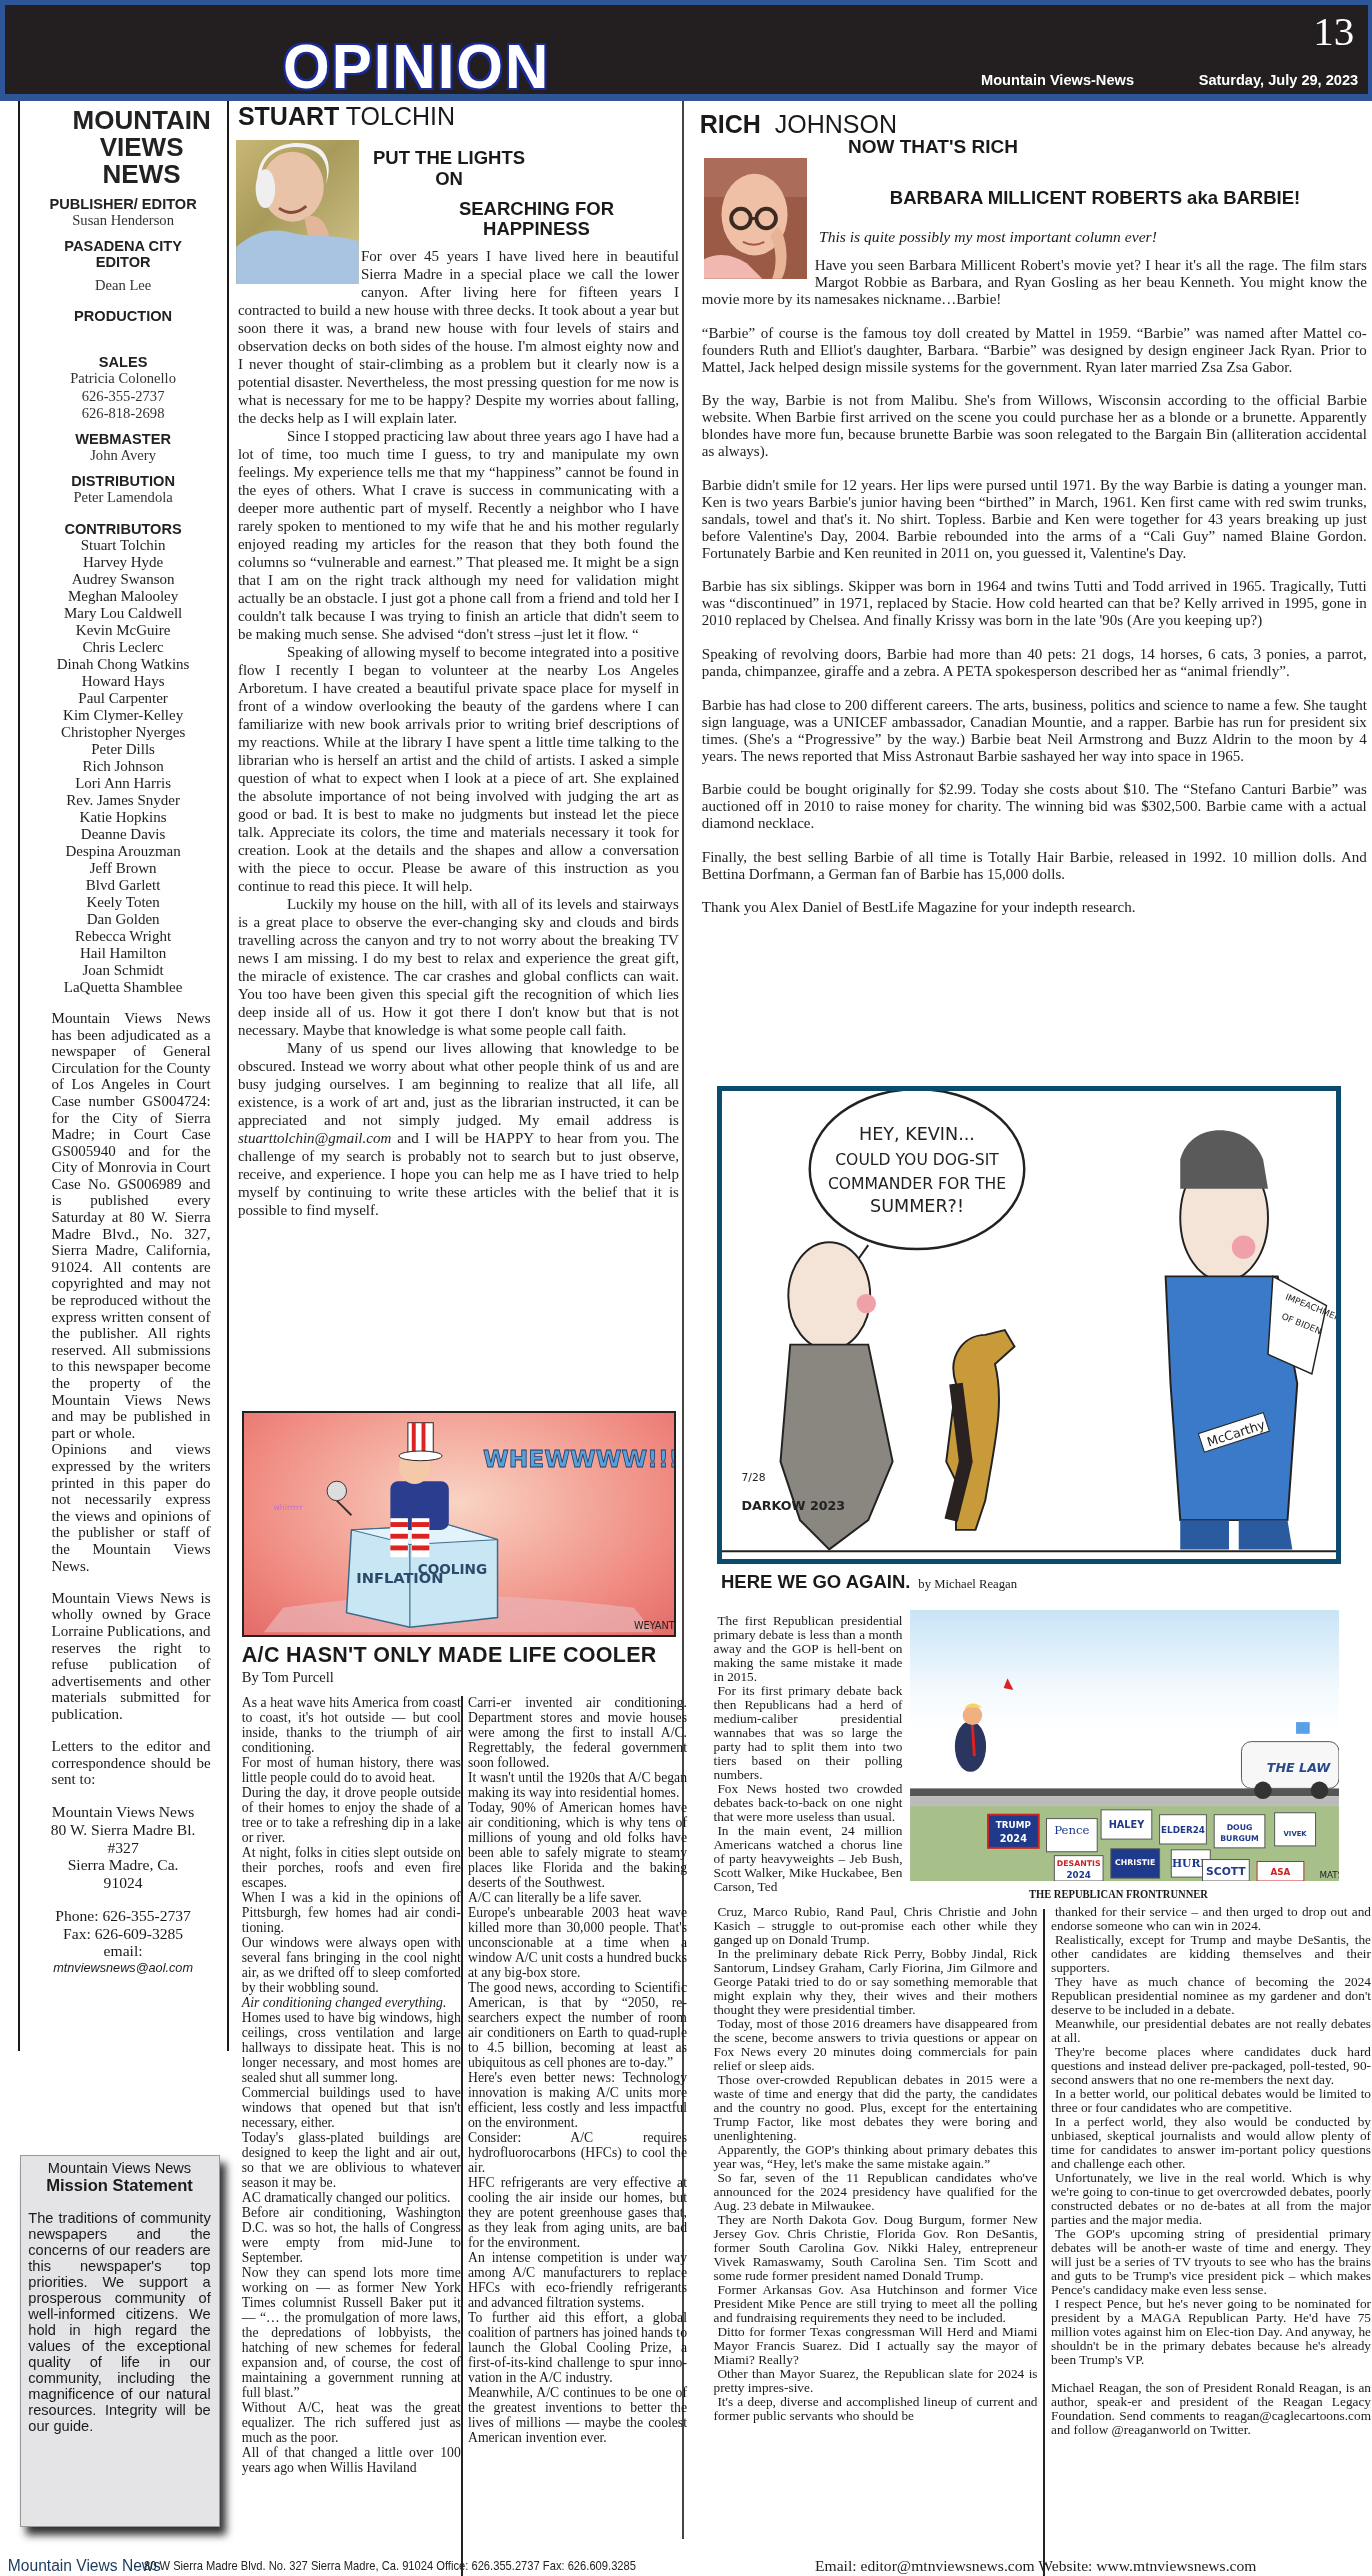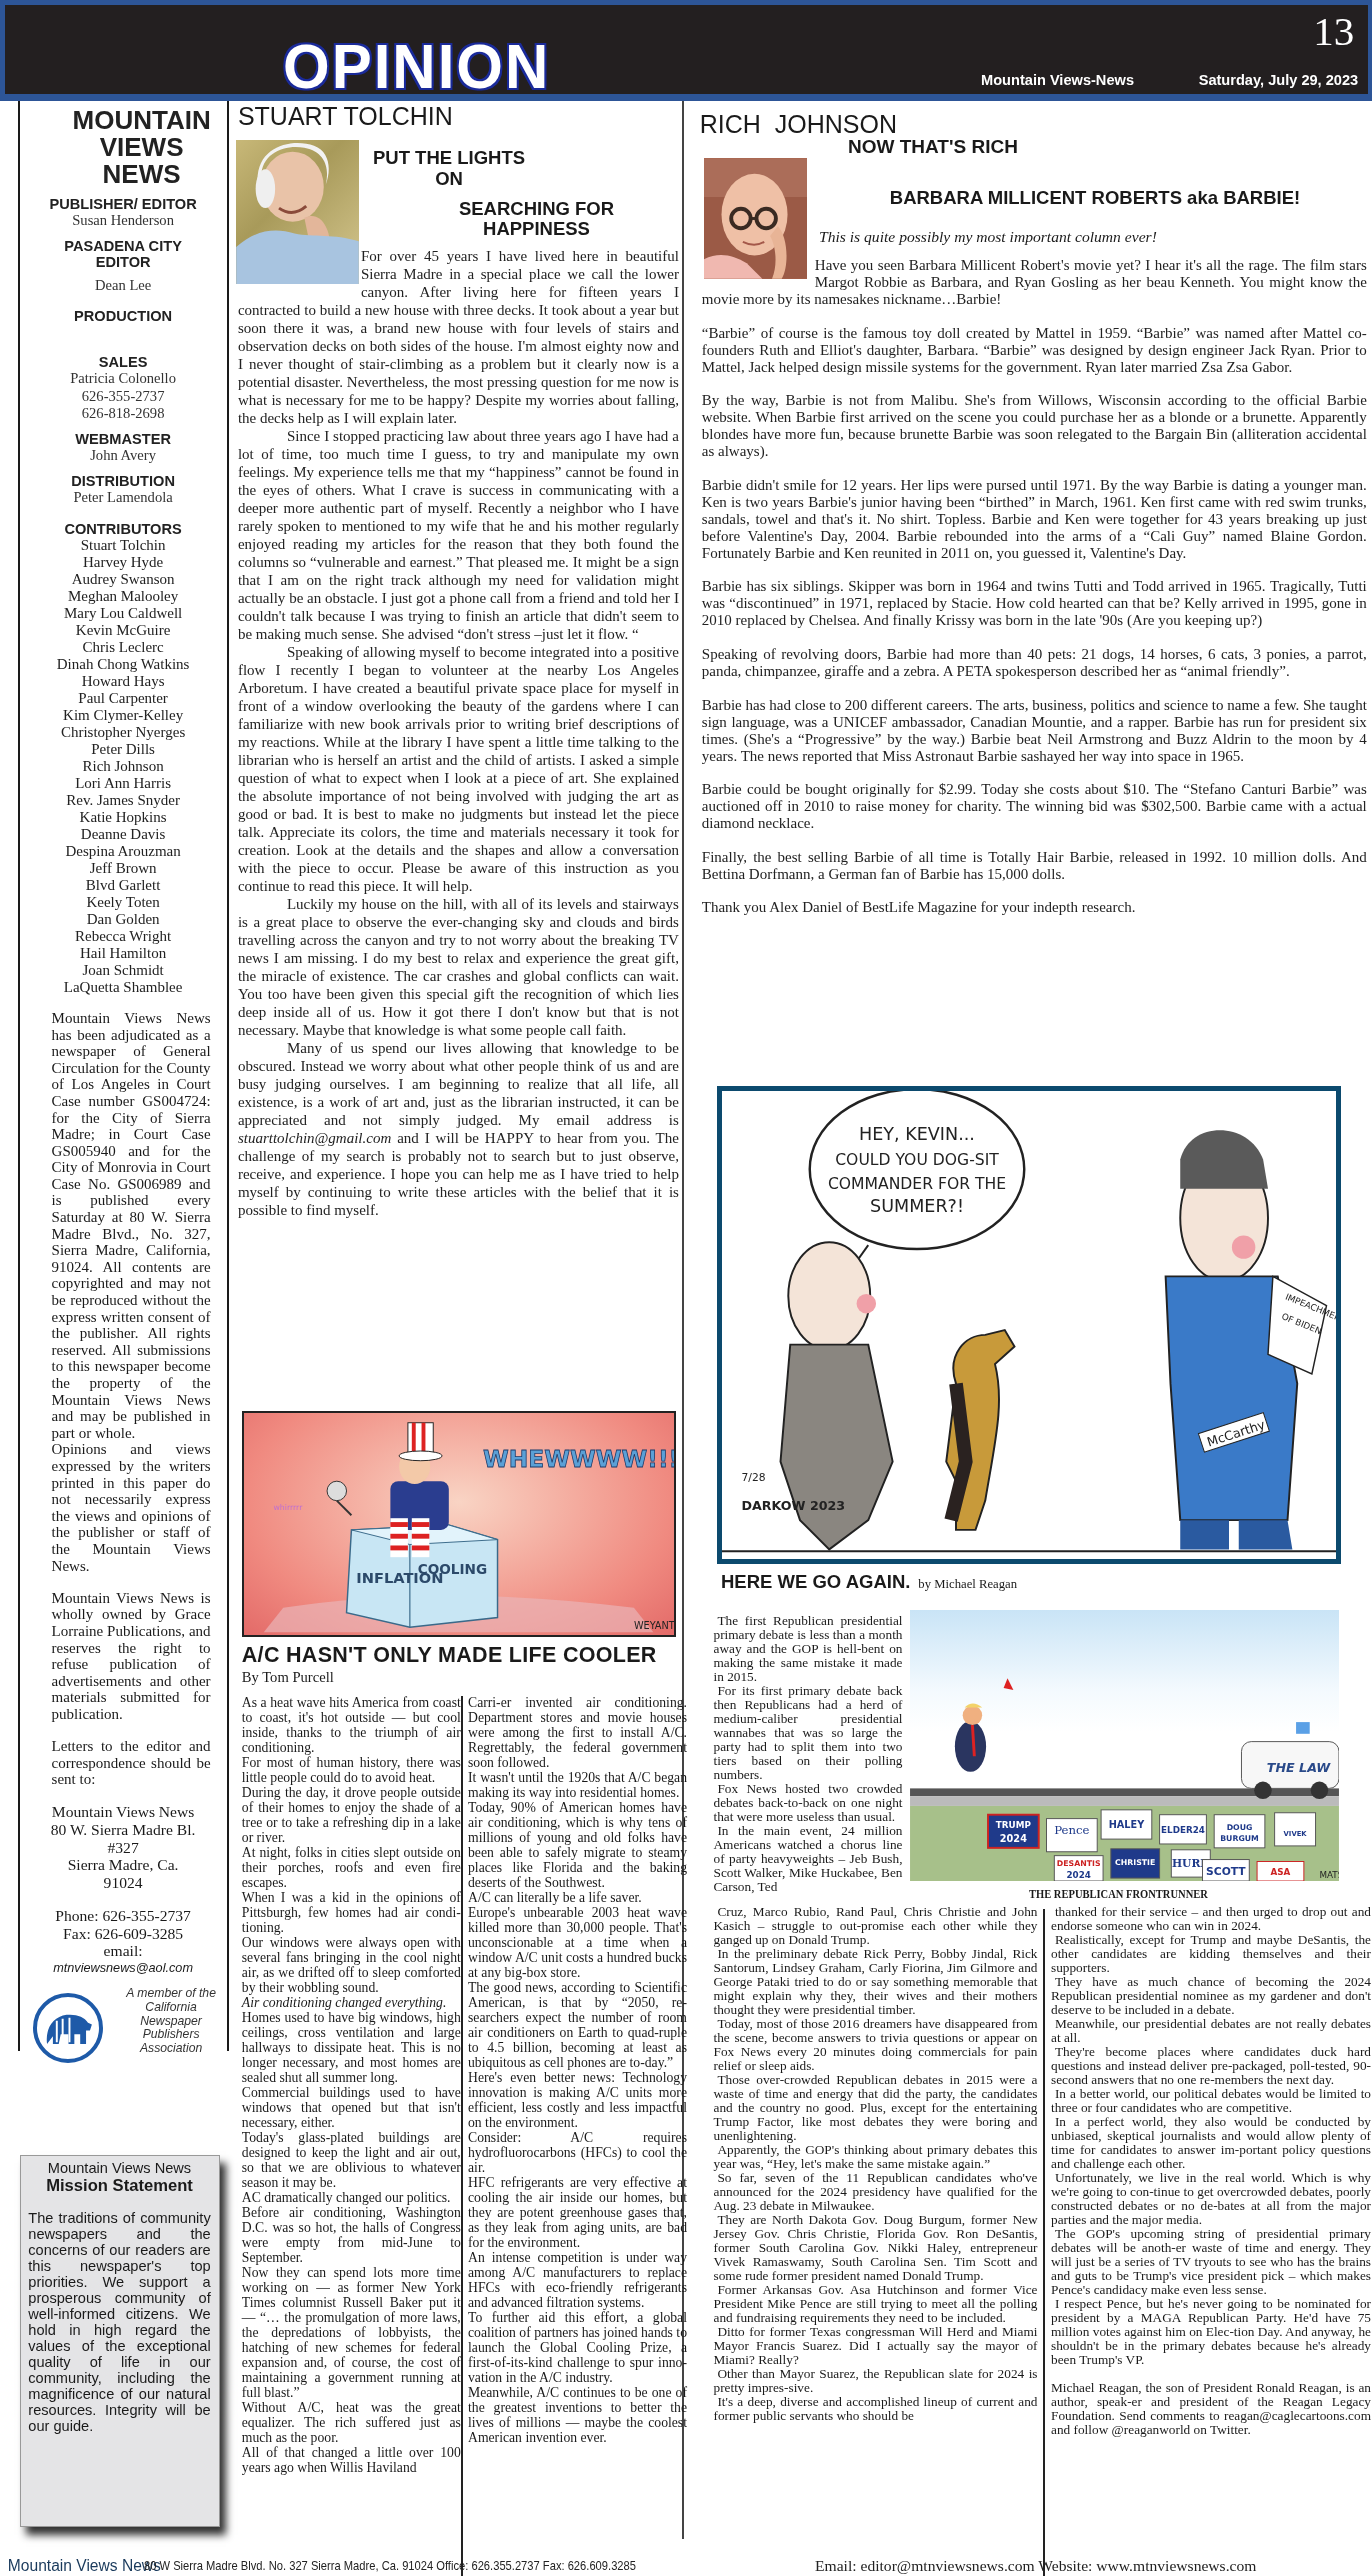--- a/index.html
+++ b/index.html
@@ -72,21 +72,21 @@
 
   
   .col-mid {
     position: absolute; left: 234px; top: 101px; width: 450px; height: 2438px;
     border-right: 2px solid #444;
   }
   .byline-big {
     position: absolute; left: 3.9px; top: 2px;
     font-family: "Liberation Sans", sans-serif; font-size: 25px; line-height: 27px; color: #1a1a1a;
   }
-  .byline-big b { font-weight: normal; }
+  .byline-big b { font-weight: bold; }
   .byline-big span.light { font-weight: normal; }
   .author-photo { position: absolute; overflow: hidden; }
   .headline {
     position: absolute; font-family: "Liberation Sans", sans-serif; font-weight: bold; color: #1a1a1a;
     text-align: center;
   }
   .body-text {
     position: absolute; font-size: 15px; line-height: 18px; text-align: justify; color: #222;
   }
   .body-text p { margin: 0; }
@@ -200,29 +200,20 @@
     <div>Sierra Madre, Ca.</div>
     <div>91024</div>
   </div>
   <div class="mh-address" style="margin-top:15.6px;">
     <div>Phone: 626-355-2737</div>
     <div>Fax: 626-609-3285</div>
     <div>email:</div>
     <div class="mh-email">mtnviewsnews@aol.com</div>
   </div>
 
-  <div class="cnpa">
-    <div class="logo">
-      <svg width="51" height="39" viewBox="0 0 52 40">
-        <path d="M4 36 C2 20 10 8 24 6 C34 5 42 8 46 14 L50 16 L48 22 L44 22 L44 36 L38 36 L38 26 L32 26 L32 36 L26 36 L26 26 L18 26 L16 36 L10 36 L10 28 Z" fill="#1e5aa8"></path>
-        <path d="M14 12 L14 34 M20 10 L20 34 M27 9 L27 34" stroke="#fff" stroke-width="2"></path>
-      </svg>
-    </div>
-    <div class="cnpa-text">A member of the California Newspaper Publishers Association</div>
-  </div>
 </div>
 
 <div class="mission">
   <div class="m-title1">Mountain Views News</div>
   <div class="m-title2">Mission Statement</div>
   <div class="m-body">The traditions of community newspapers and the concerns of our readers are this newspaper's top priorities. We support a prosperous community of well-informed citizens. We hold in high regard the values of the exceptional quality of life in our community, including the magnificence of our natural resources. Integrity will be our guide.</div>
 </div>
 
 <div class="col-mid">
   <div class="byline-big">

